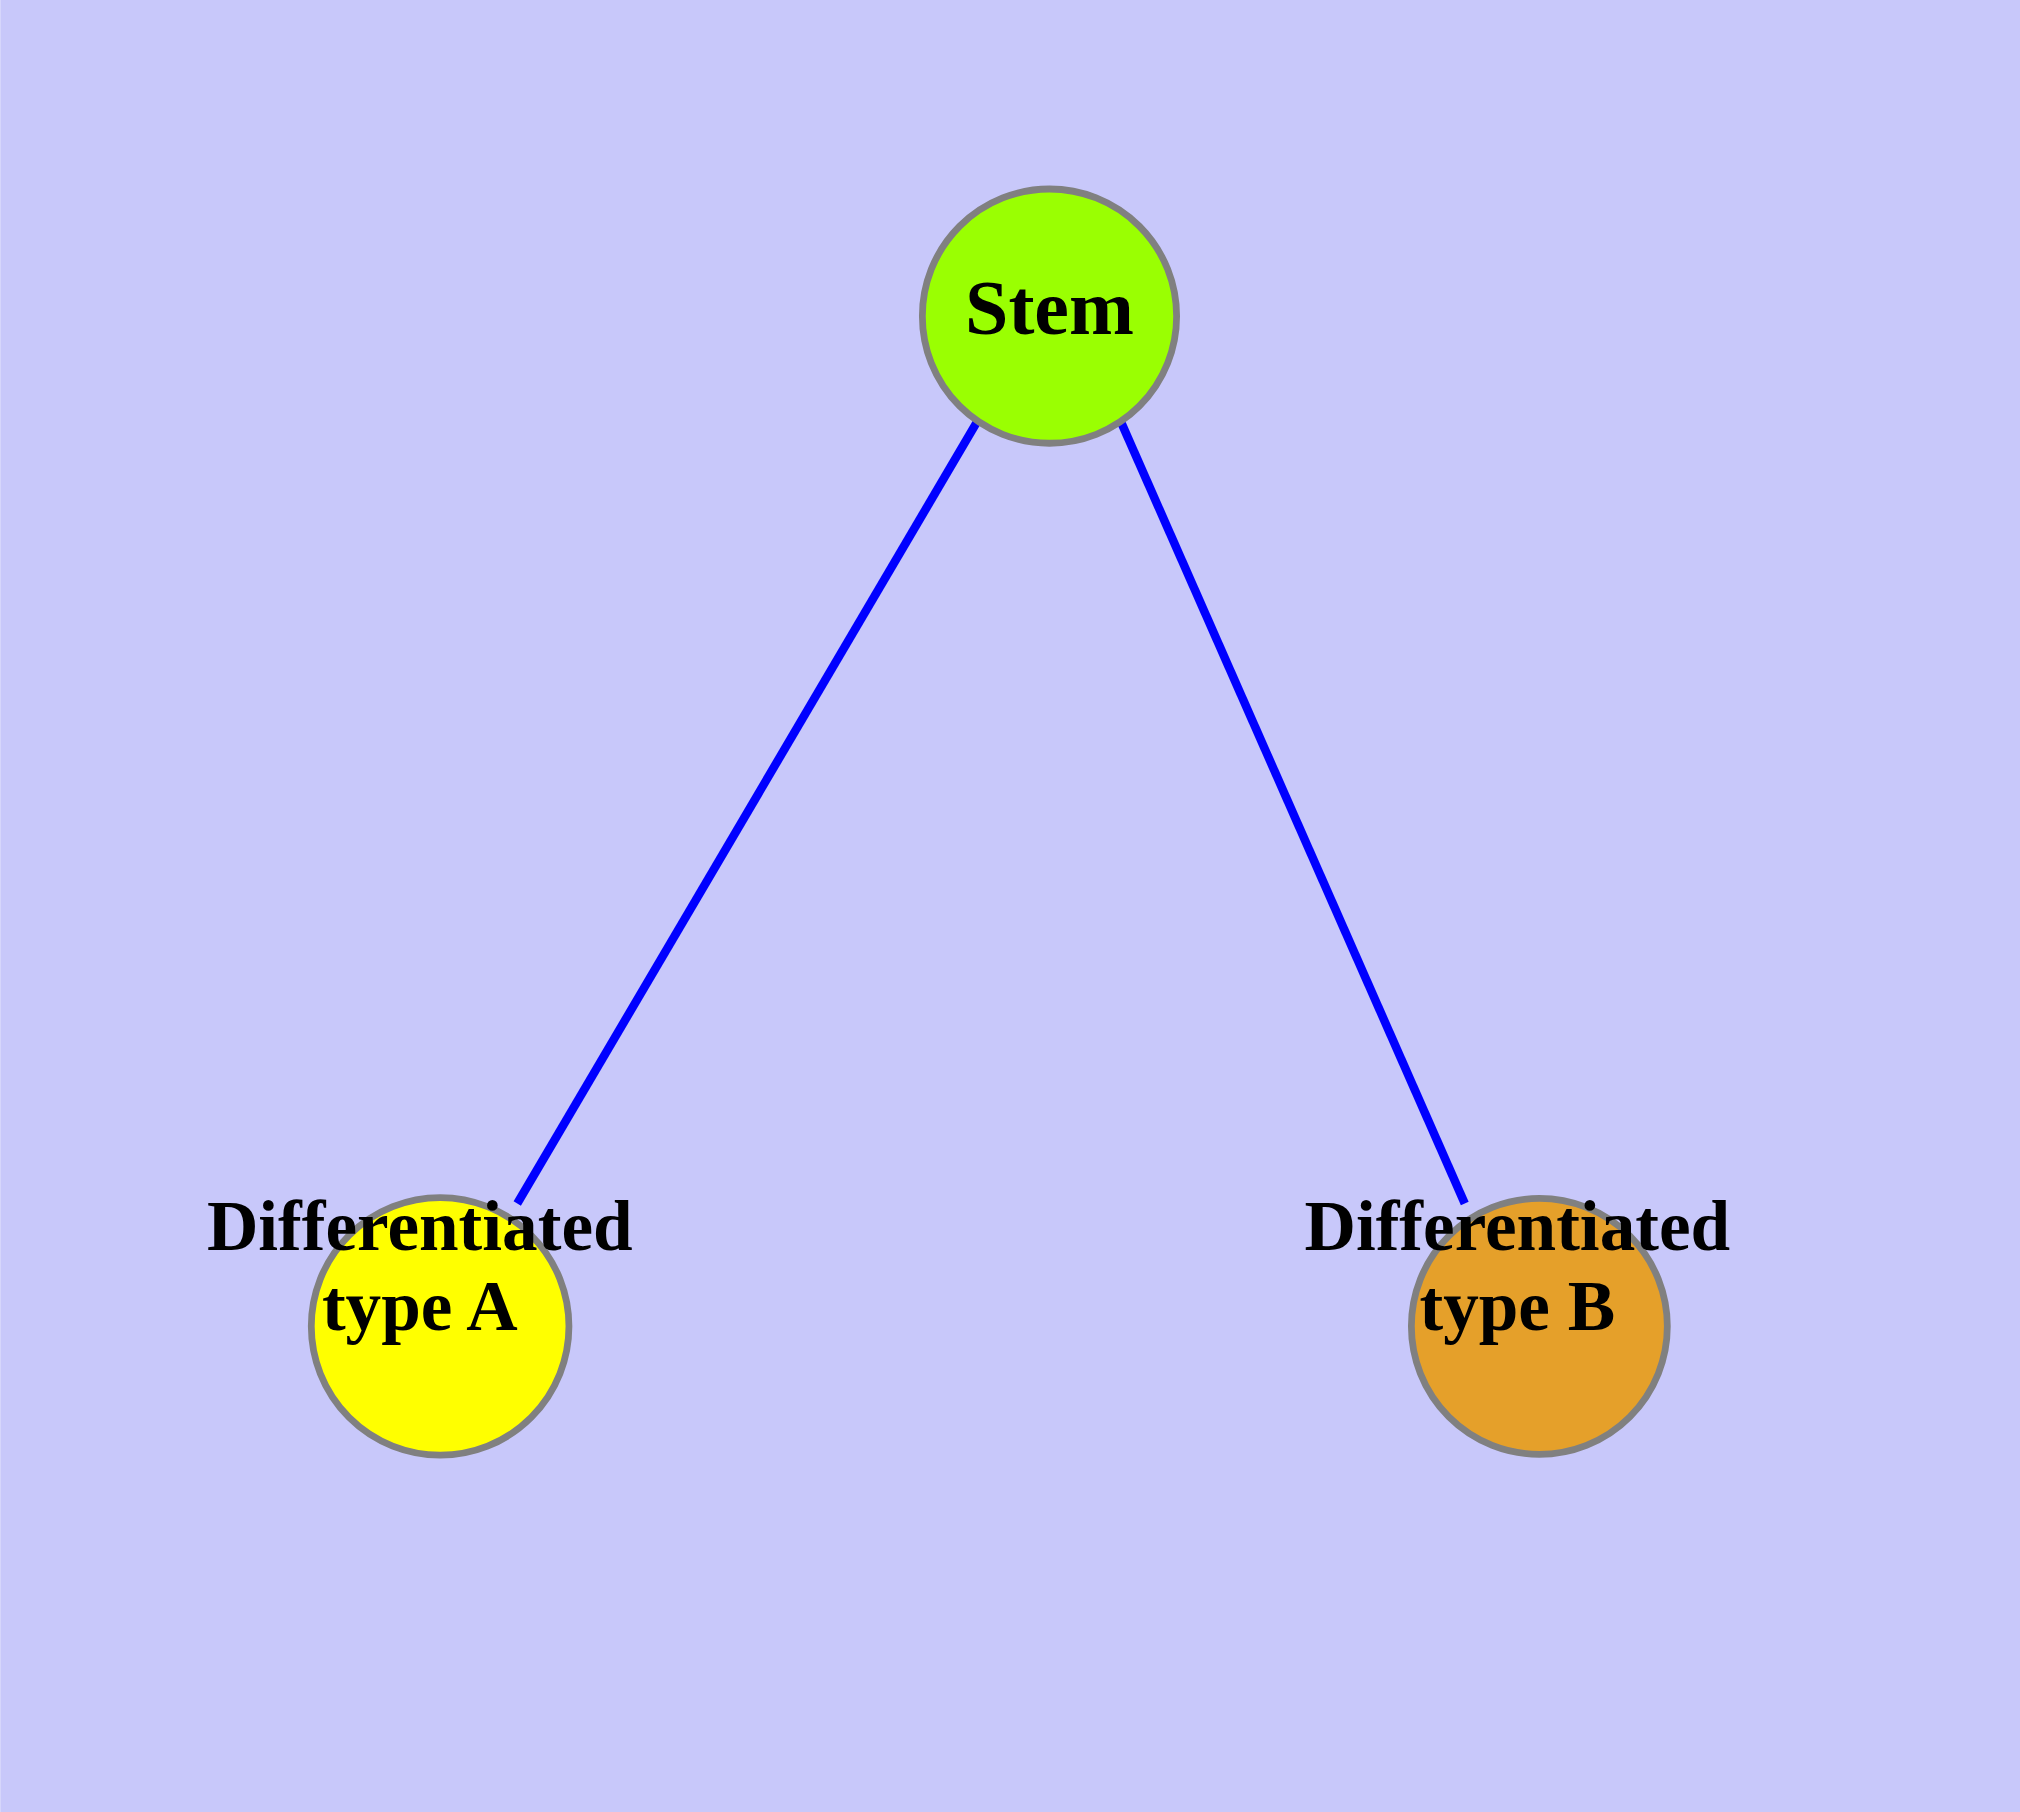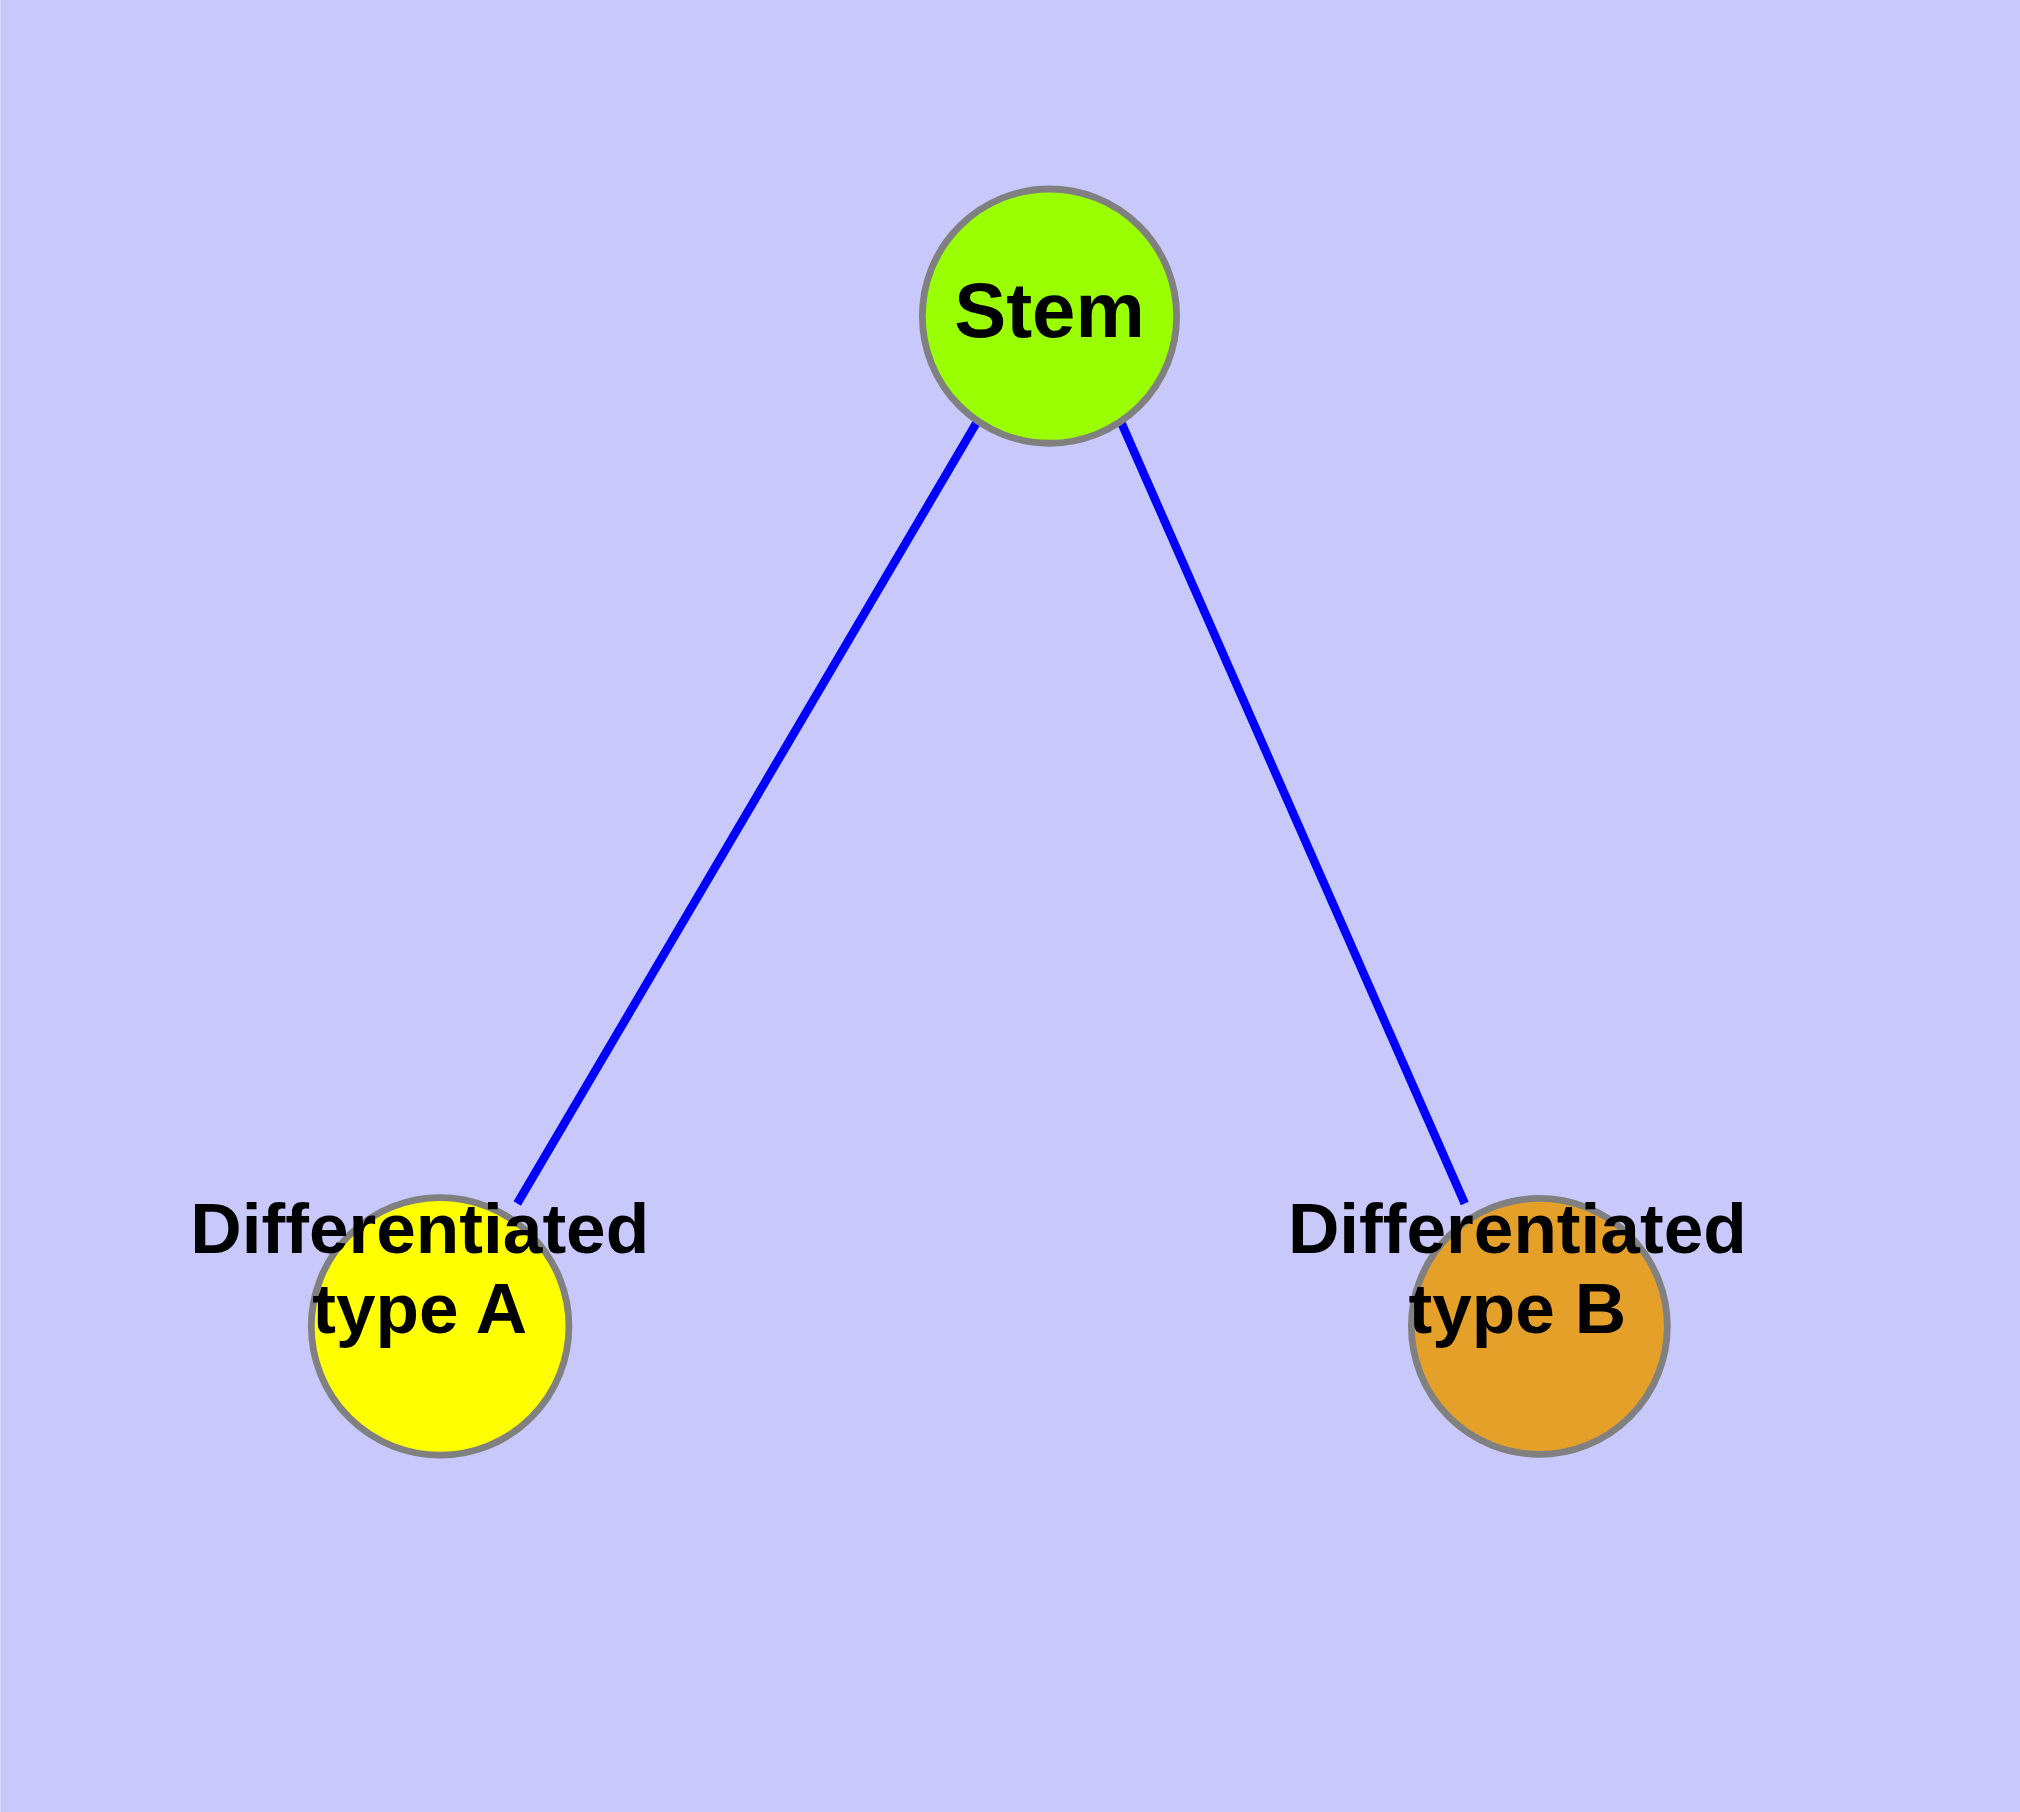--- a/index.html
+++ b/index.html
@@ -6,21 +6,21 @@
   html, body {
     margin: 0;
     padding: 0;
     background: #ffffff;
   }
   #stage {
     position: relative;
     width: 2021px;
     height: 1812px;
     overflow: hidden;
-    font-family: Liberation Sans, sans-serif;
+    font-family: Liberation Serif, serif;
   }
   #graph-canvas {
     position: absolute;
     left: 0;
     top: 0;
     width: 2021px;
     height: 1812px;
     display: block;
   }
   .node-label {

